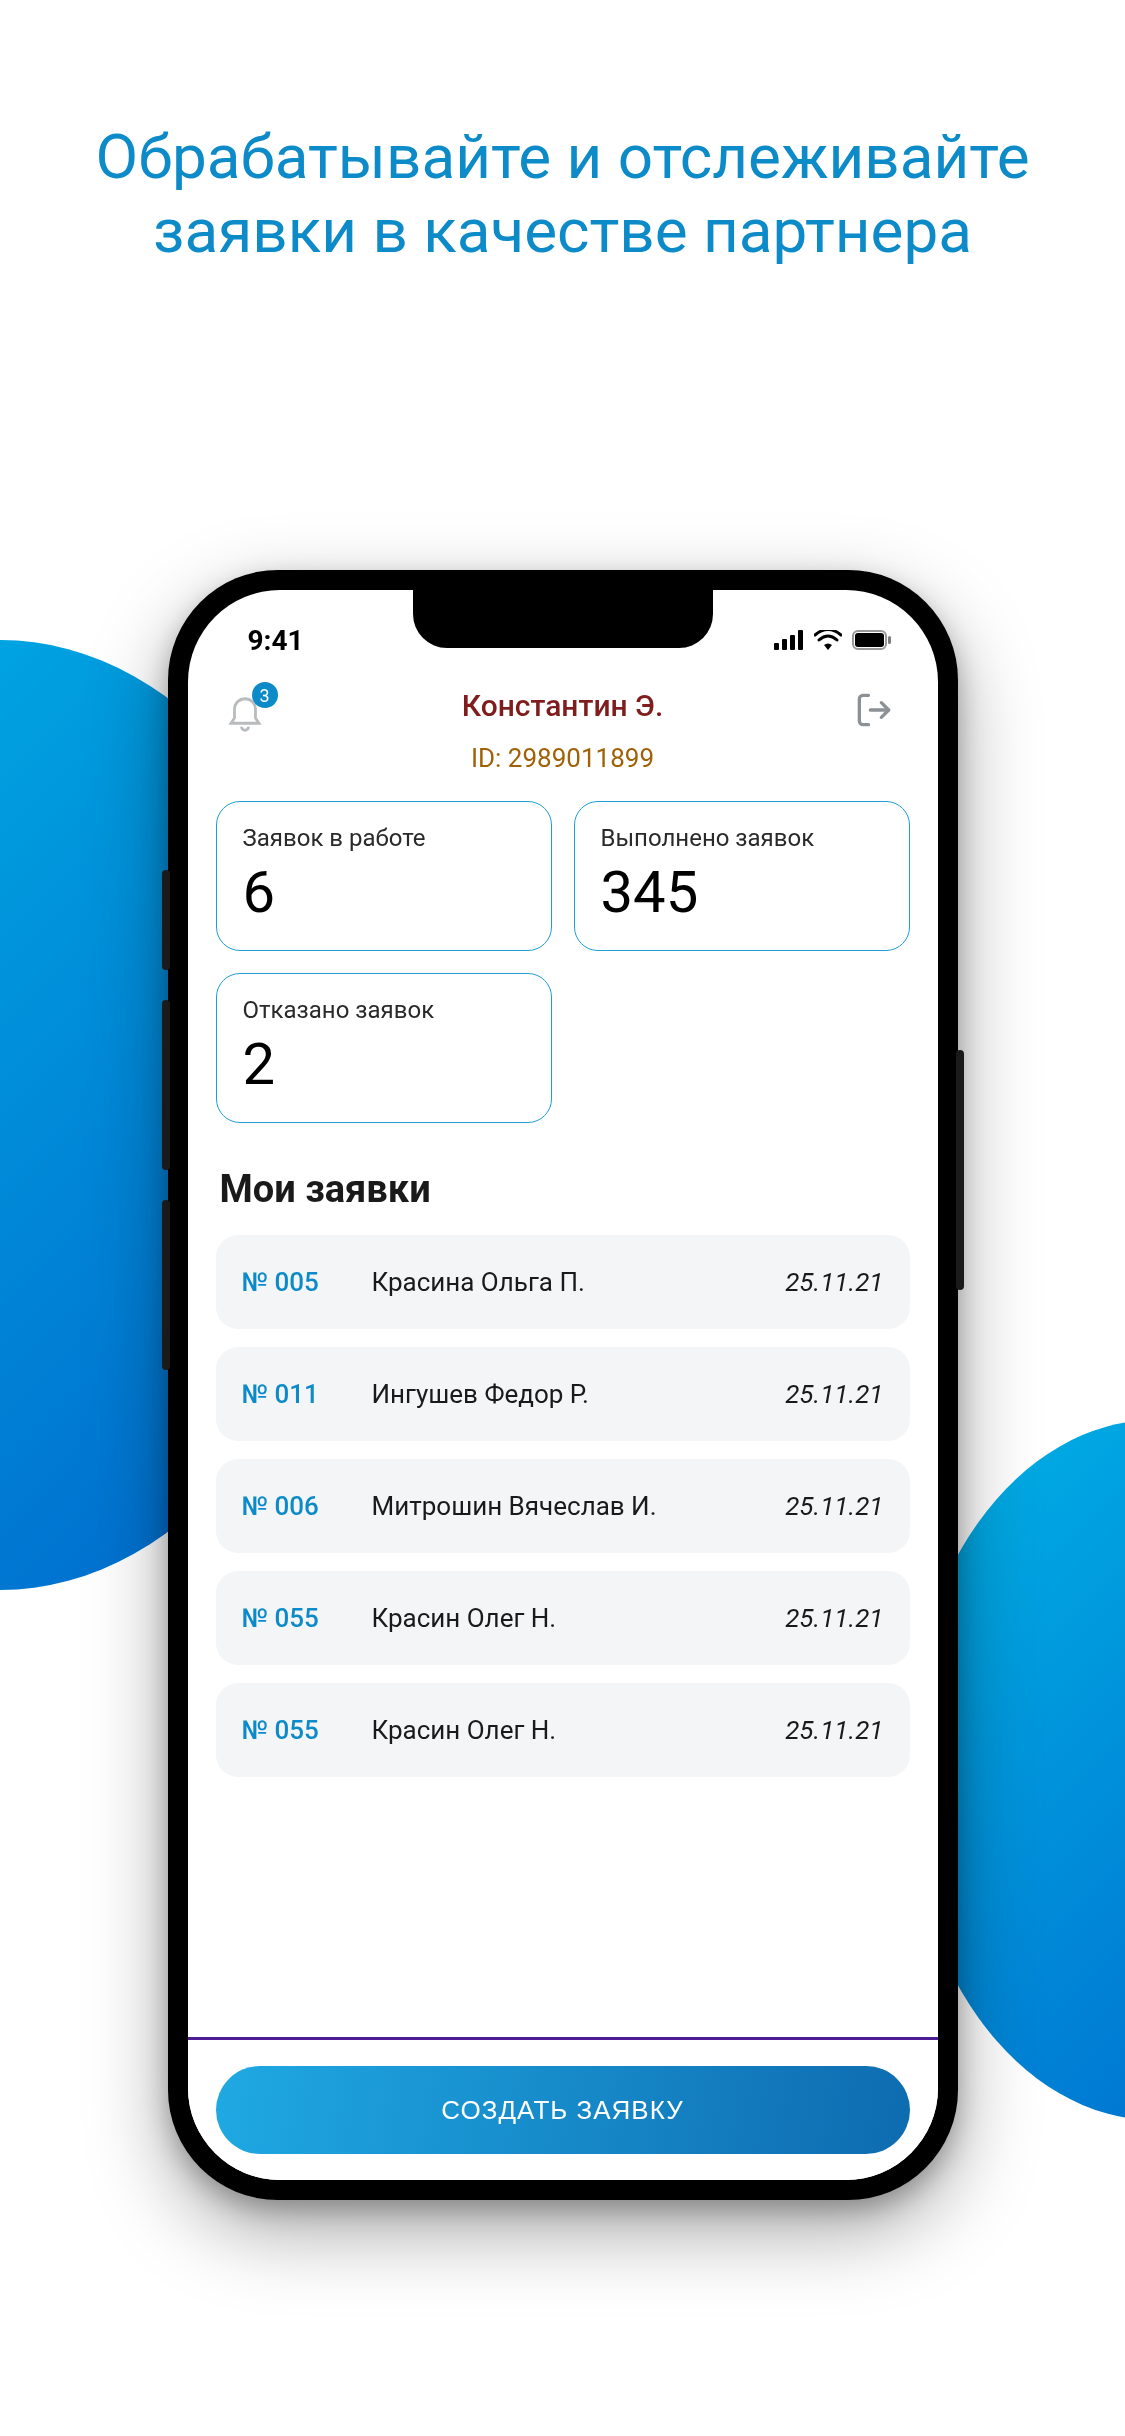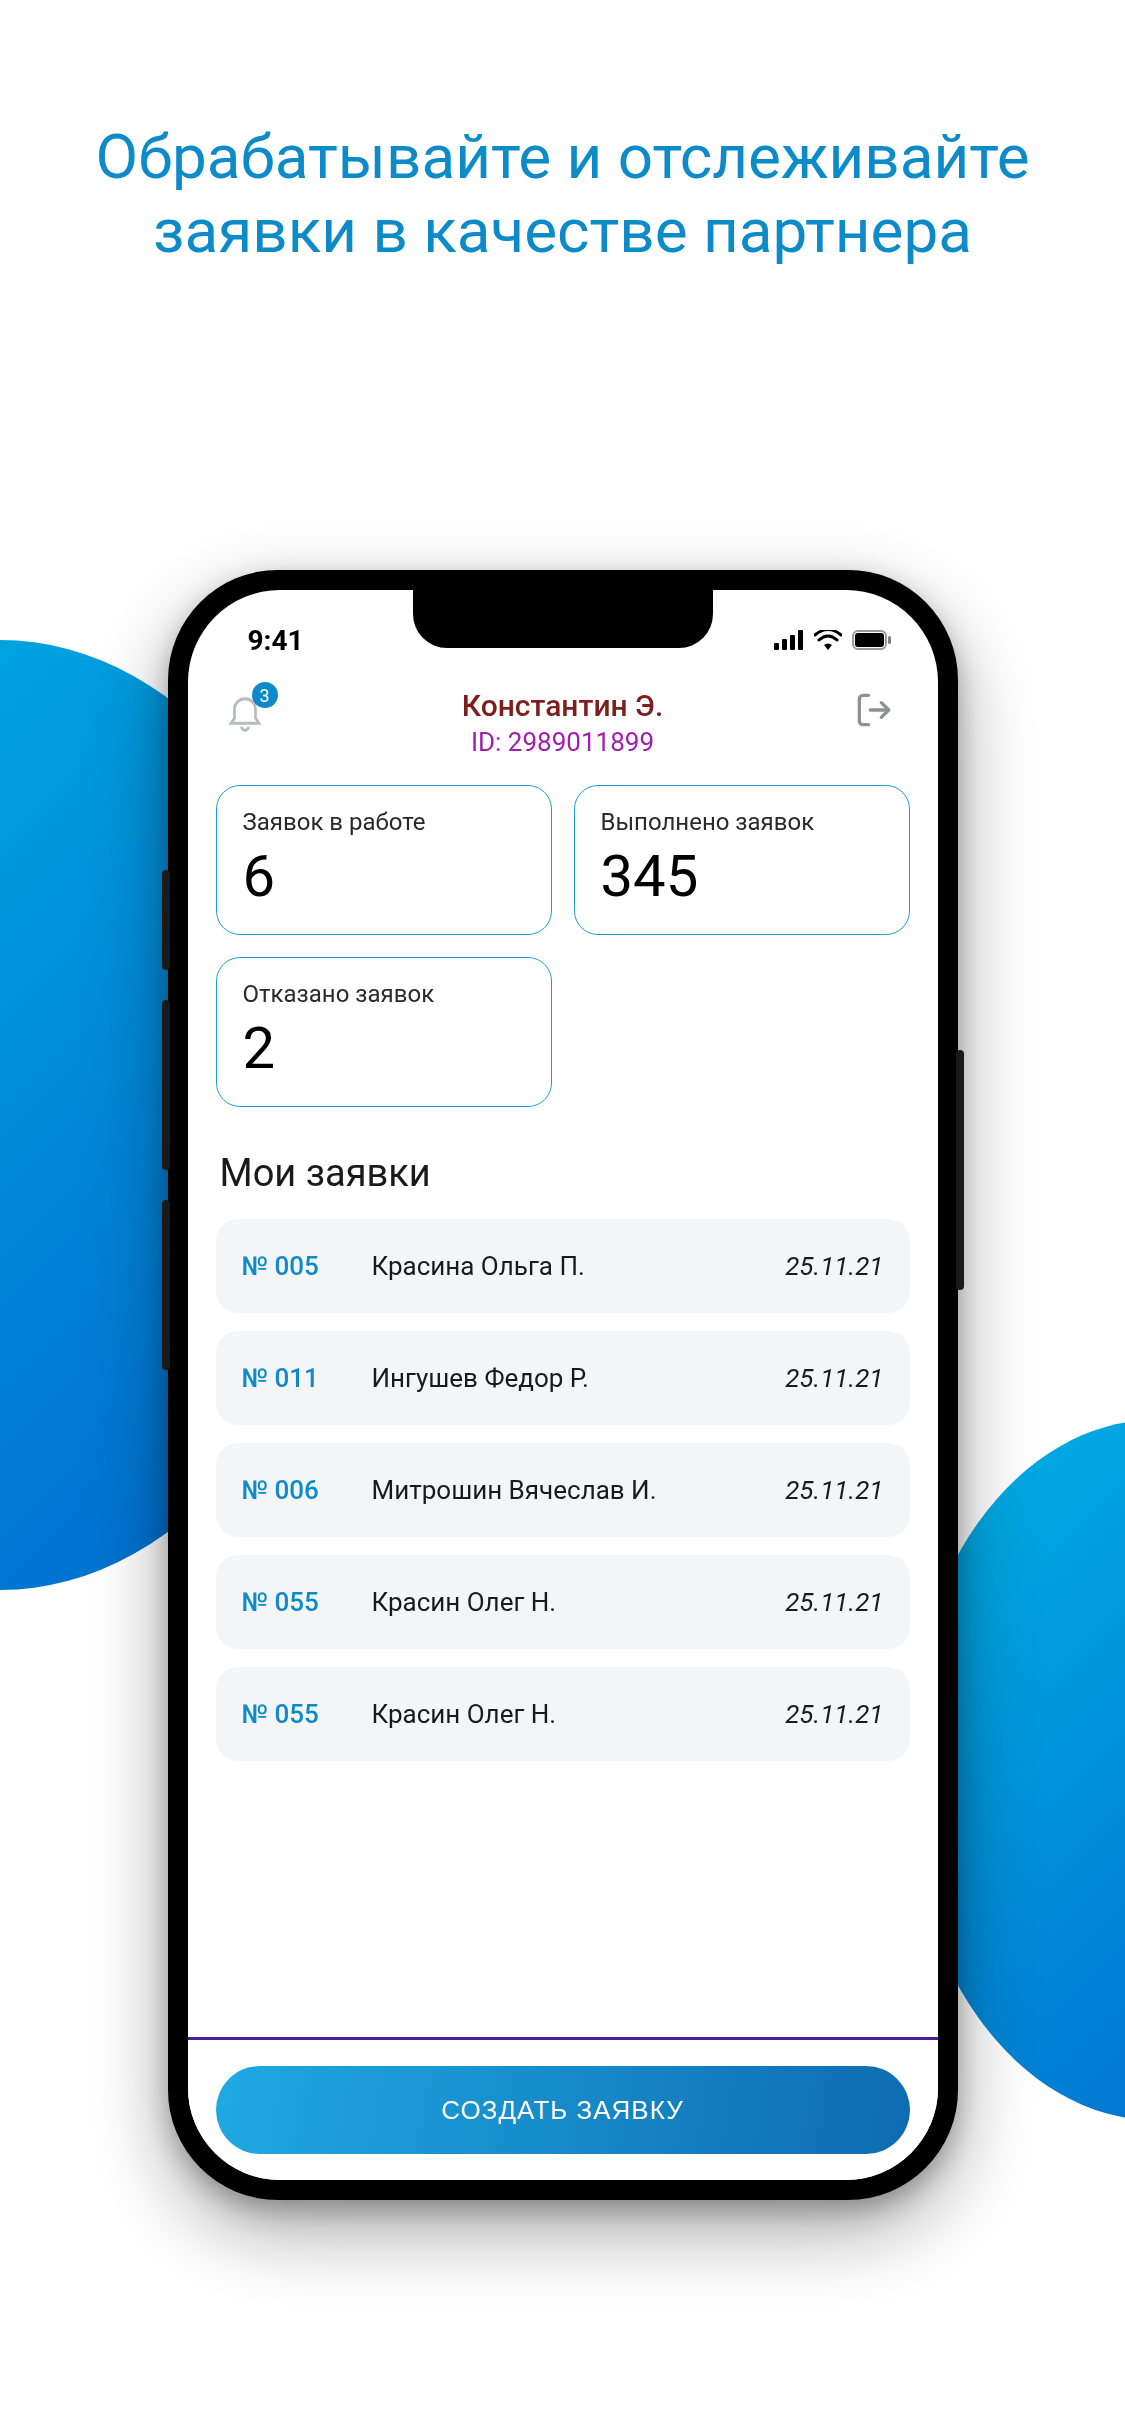--- a/index.html
+++ b/index.html
@@ -137,22 +137,22 @@
     padding: 0 4px;
   }
   .header-center { text-align: center; flex: 1; }
   .user-name {
     font-size: 30px;
     color: #7f1d1d;
     font-weight: 500;
   }
   .user-id {
     font-size: 26px;
-    color: #a21caf;
-    margin-top: 4px;
+    color: #a16207;
+    margin-top: 20px;
   }
   .logout-wrap { width: 50px; height: 50px; }
 
   .content {
     padding: 0 28px;
   }
 
   .stat-grid {
     display: grid;
     grid-template-columns: 1fr 1fr;
@@ -177,21 +177,21 @@
   }
   .stat-card.account {
     background: linear-gradient(120deg, #1fa9e3 0%, #0e6bb0 100%);
     border: none;
   }
   .stat-card.account .stat-label { color: #fff; }
   .account-icon { margin-top: 14px; }
 
   .section-title {
     font-size: 38px;
-    font-weight: 400;
+    font-weight: 700;
     color: #1a1a1a;
     margin: 44px 0 24px 4px;
   }
 
   .req-list { display: flex; flex-direction: column; gap: 18px; }
   .req-item {
     display: flex;
     align-items: center;
     background: #f4f5f6;
     border-radius: 22px;

